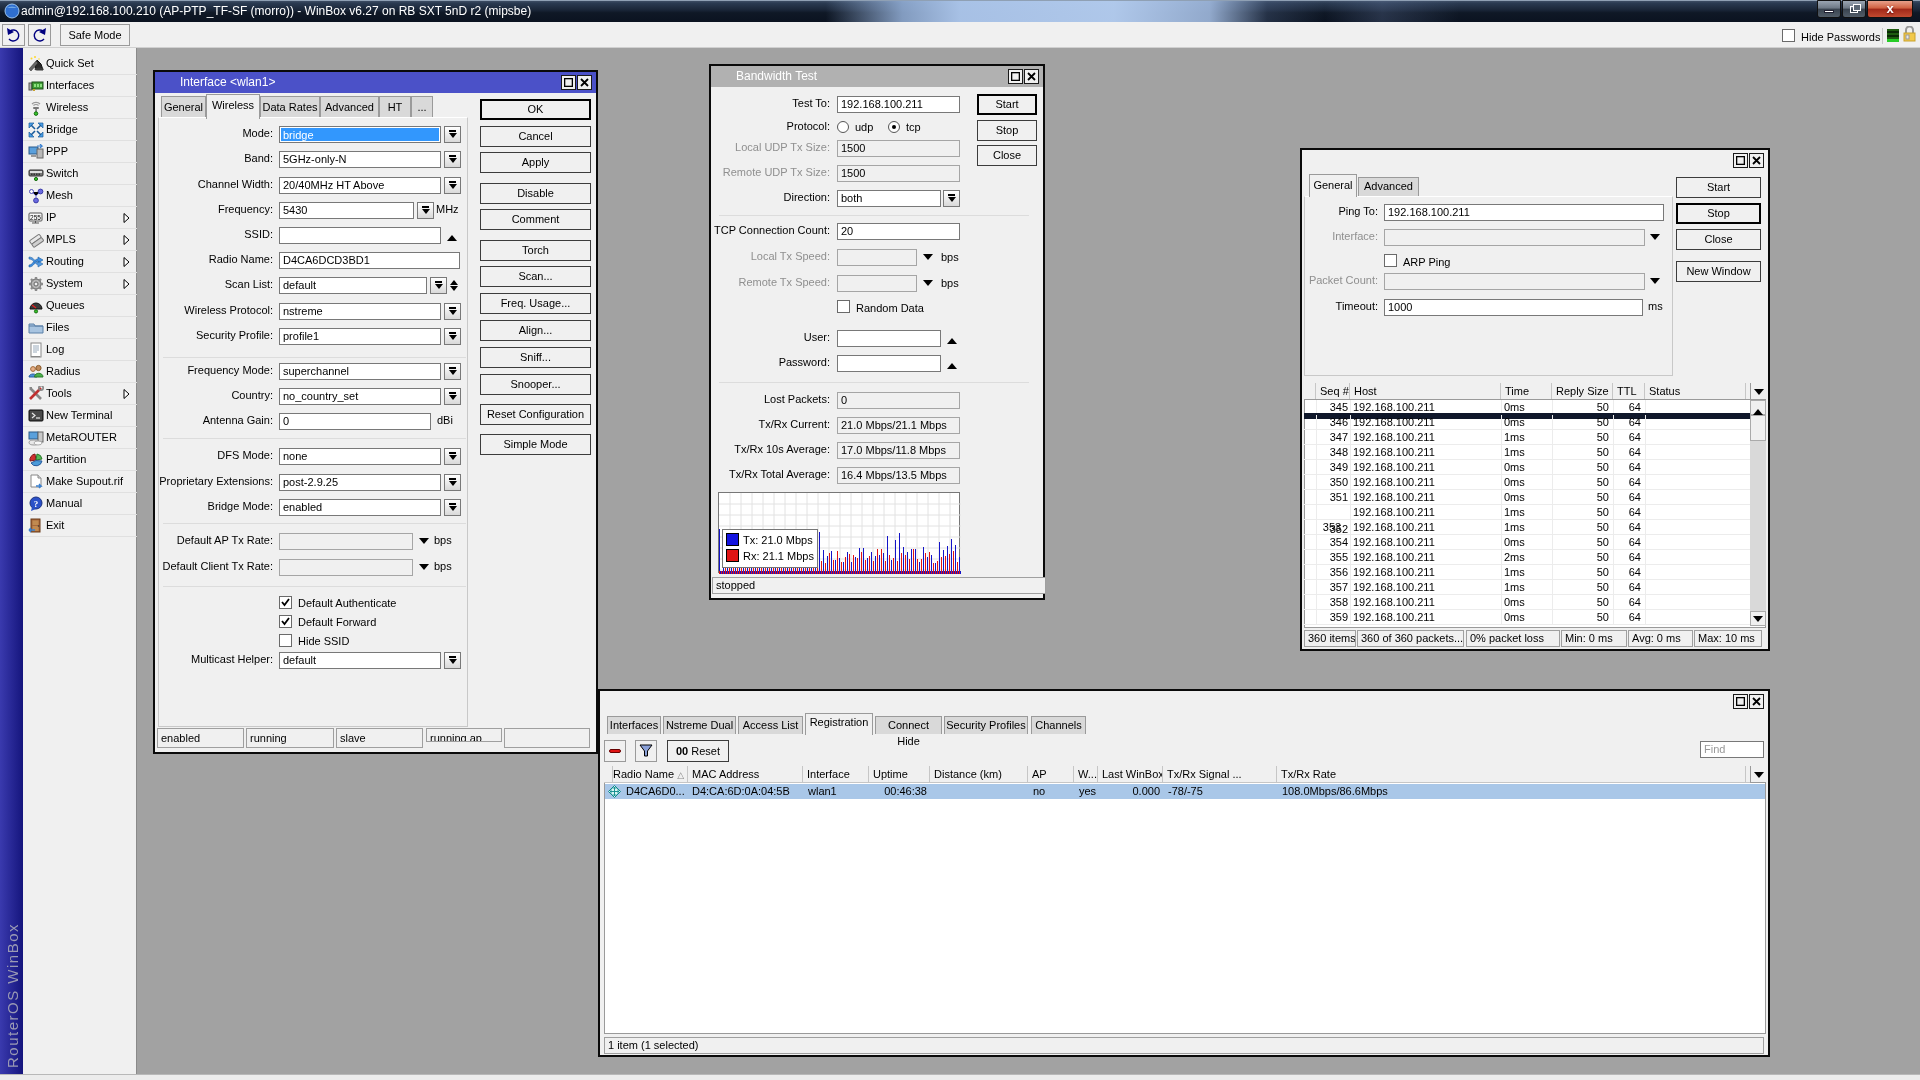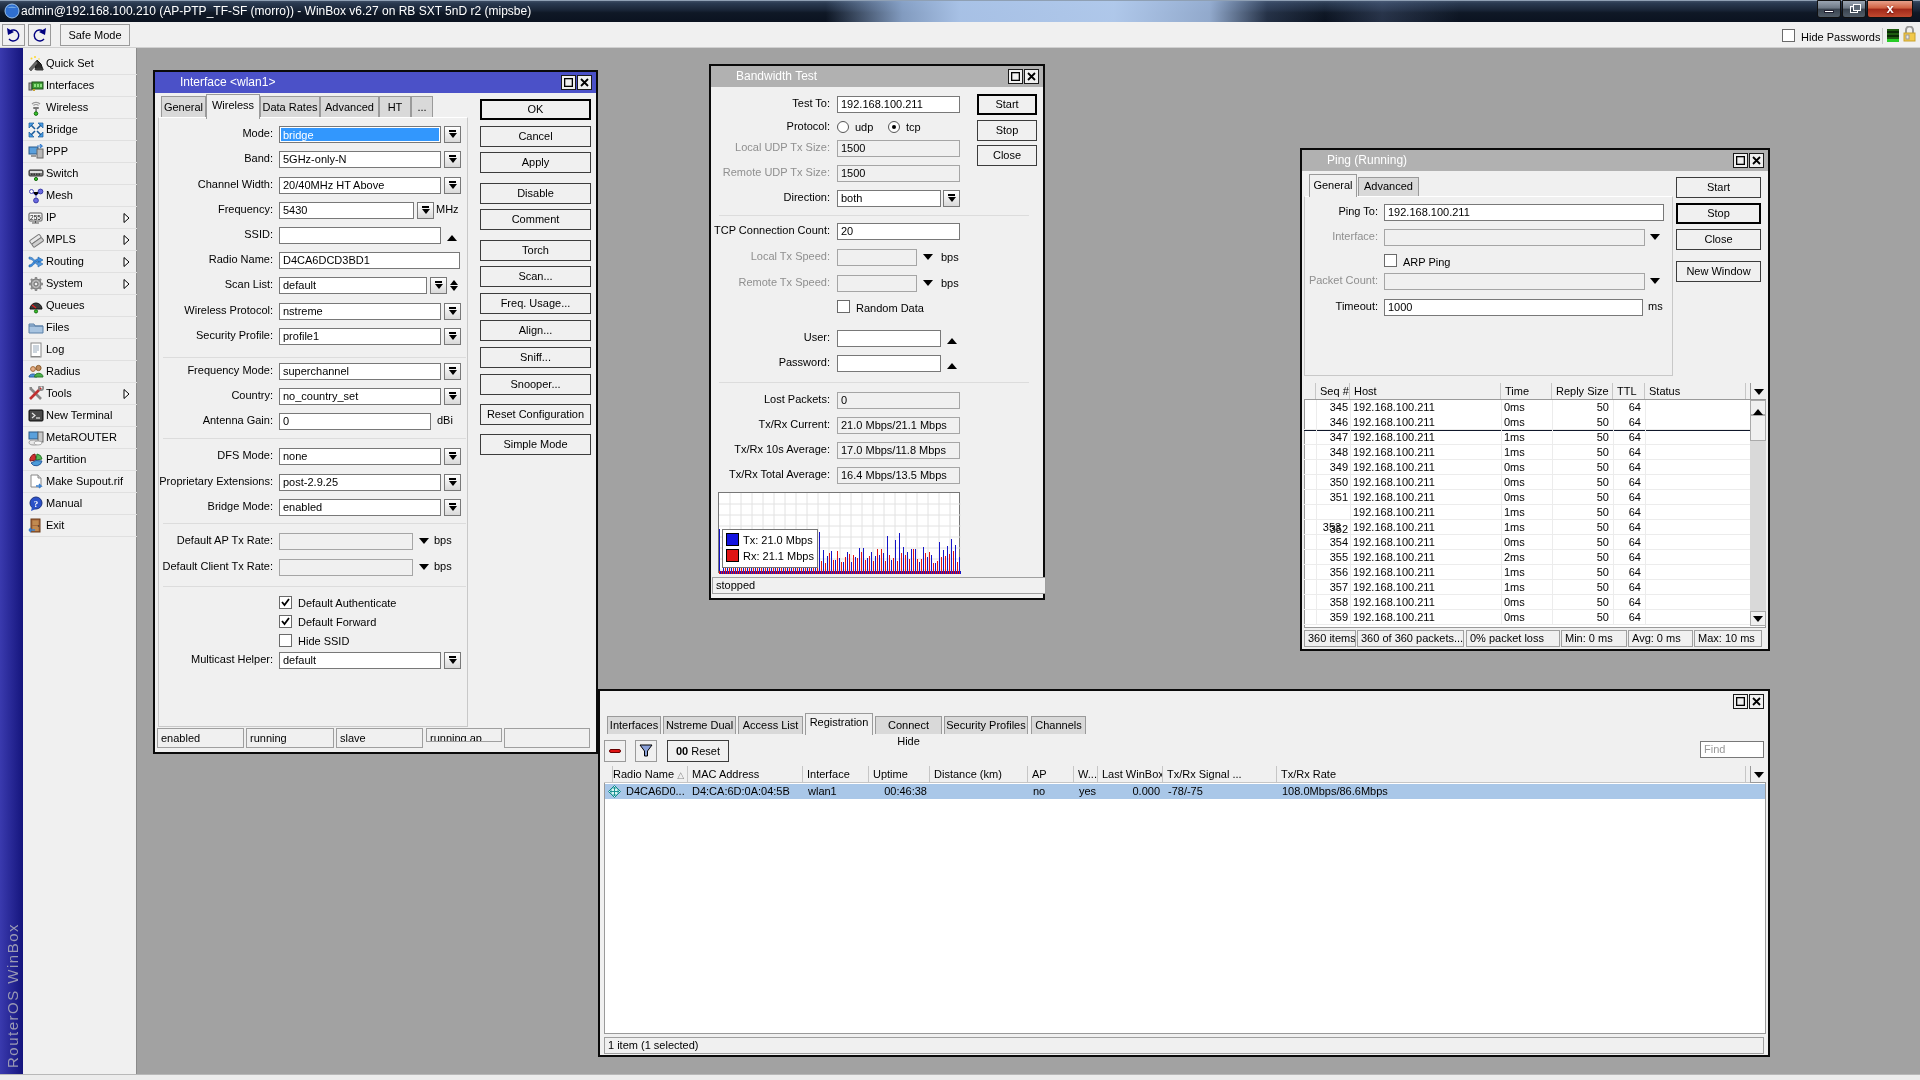--- a/index.html
+++ b/index.html
@@ -872,21 +872,20 @@
         <span class="abs" style="left:20px;top:4px">Tx:  21.0 Mbps</span>
         <div class="abs" style="left:3px;top:19px;width:13px;height:13px;background:#e01414;border:1px solid #000"></div>
         <span class="abs" style="left:20px;top:20px">Rx:  21.1 Mbps</span>
       </div></div>
 <div class="sb-seg" style="left:1px;top:511px;width:334px">stopped</div>
 <div class="btn bdef" style="left:266px;top:28px;width:60px">Start</div>
 <div class="btn" style="left:266px;top:54px;width:60px">Stop</div>
 <div class="btn" style="left:266px;top:79px;width:60px">Close</div>
 </div>
 <div class="win" style="left:1300px;top:148px;width:470px;height:503px">
-<div class="tbar tbin">Ping (Running)</div>
     <div class="wbtn" style="right:20px">
       <svg width="9" height="9" viewBox="0 0 9 9">
         <rect x="0.5" y="0.5" width="8" height="8" fill="none" stroke="#000" stroke-width="1.6"></rect>
       </svg>
     </div>
     <div class="wbtn" style="right:4px">
       <svg width="9" height="9" viewBox="0 0 9 9">
         <path d="M1 1 L8 8 M8 1 L1 8" stroke="#000" stroke-width="1.8"></path>
       </svg>
     </div>
@@ -916,21 +915,21 @@
 <div class="hdrc" style="left:12px;width:34px">Seq # </div>
 <div class="hdrc" style="left:46px;width:151px">Host</div>
 <div class="hdrc" style="left:197px;width:51px">Time</div>
 <div class="hdrc" style="left:248px;width:61px">Reply Size</div>
 <div class="hdrc" style="left:309px;width:32px">TTL</div>
 <div class="hdrc" style="left:341px;width:101px">Status</div>
 </div>
 <div class="abs" style="left:448px;top:233px;width:16px;height:17px;background:#f0f0f0;border-left:1px solid #9a9a9a;border-bottom:1px solid #9a9a9a">
       <div class="tri-d" style="left:3px;top:6px"></div>
     </div>
-<div class="abs" style="left:2px;top:250px;width:446px;height:31px;border-bottom:1px solid #0f172a">
+<div class="abs" style="left:2px;top:250px;width:446px;height:19px;border-bottom:6px solid #0f172a">
 <div class="cell" style="left:12px;width:32px;text-align:right;top:1px">345</div>
 <div class="cell" style="left:49px;top:1px">192.168.100.211</div>
 <div class="cell" style="left:200px;top:1px">0ms</div>
 <div class="cell" style="left:248px;width:57px;text-align:right;top:1px">50</div>
 <div class="cell" style="left:309px;width:28px;text-align:right;top:1px">64</div>
 <div class="abs" style="left:12px;top:0;bottom:0;width:1px;background:#ececec"></div>
 <div class="abs" style="left:46px;top:0;bottom:0;width:1px;background:#ececec"></div>
 <div class="abs" style="left:197px;top:0;bottom:0;width:1px;background:#ececec"></div>
 <div class="abs" style="left:248px;top:0;bottom:0;width:1px;background:#ececec"></div>
 <div class="abs" style="left:309px;top:0;bottom:0;width:1px;background:#ececec"></div>

